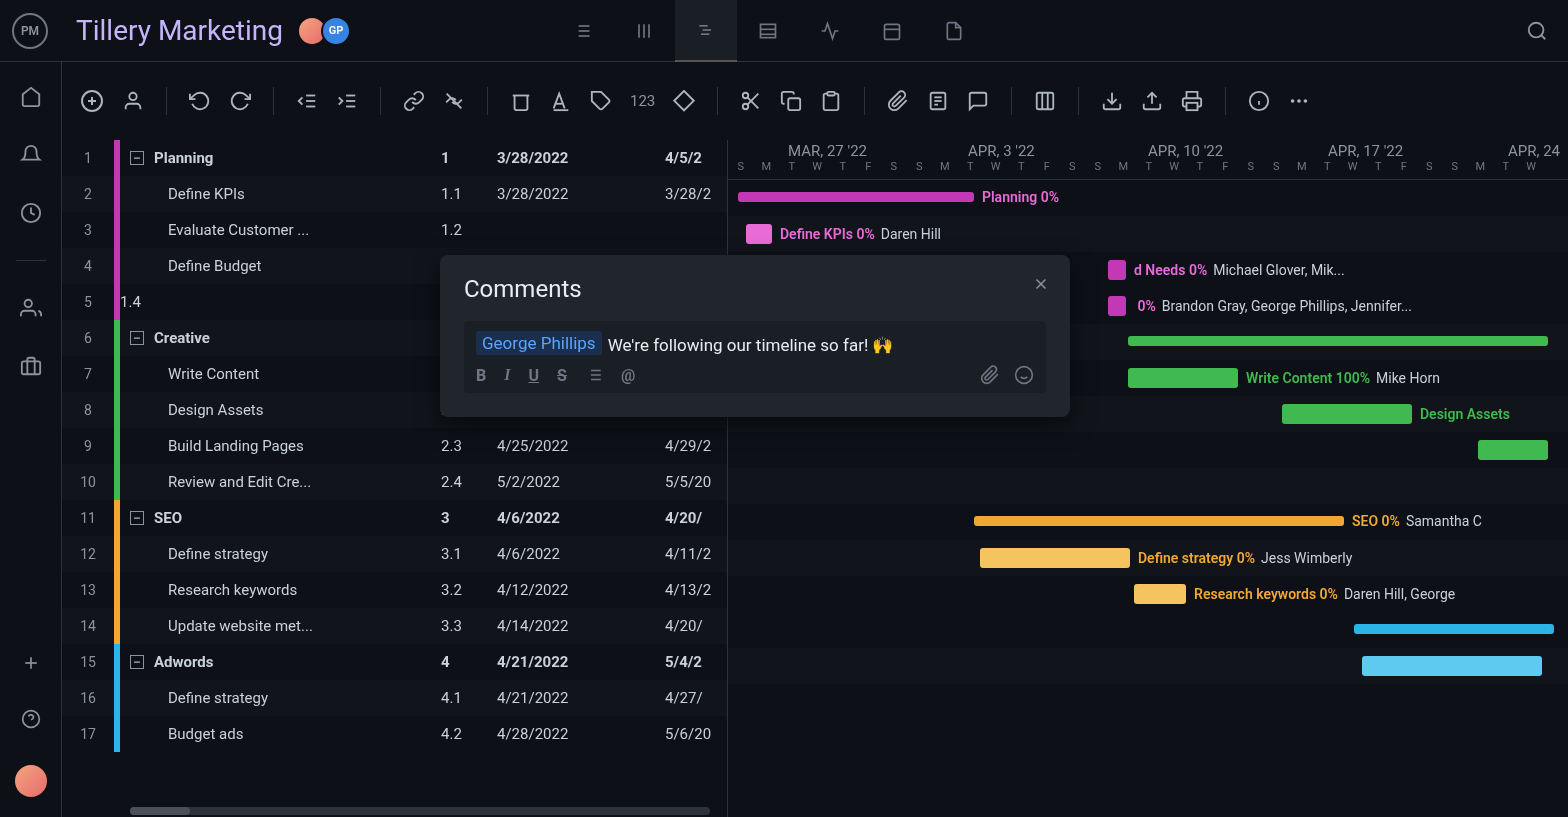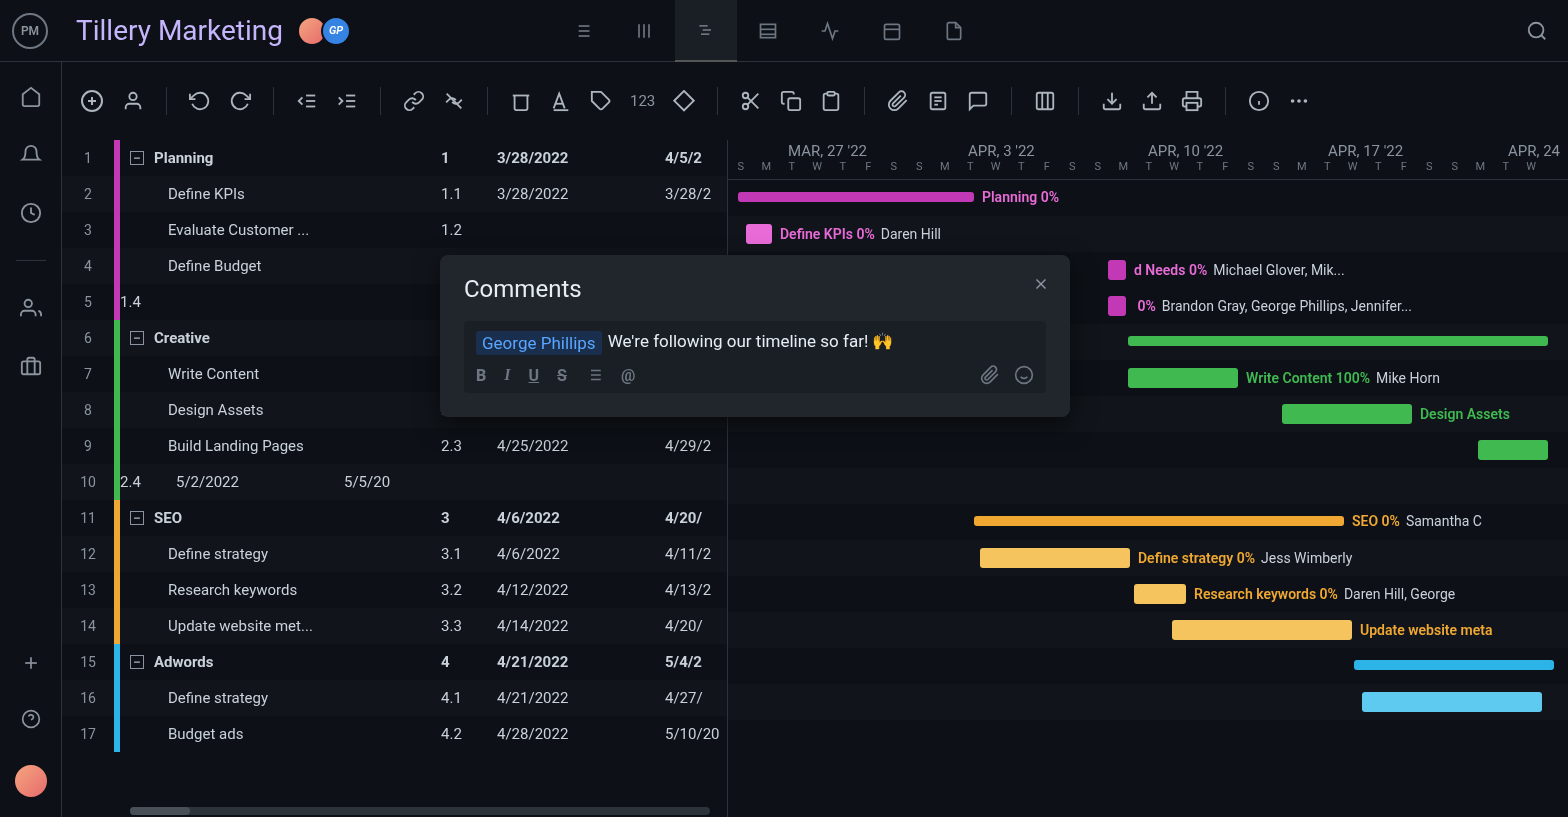--- a/index.html
+++ b/index.html
@@ -23,21 +23,21 @@
   width: 36px; height: 36px;
   border: 2px solid #6e7681; border-radius: 50%;
   display: flex; align-items: center; justify-content: center;
   font-size: 12px; font-weight: 600; color: #8b949e;
   margin-right: 28px;
 }
 .project-title {
   font-size: 28px; font-weight: 400; color: #c4b5fd;
   margin-right: 20px;
 }
-.avatar-group { display: flex; align-items: flex-end; font-style: italic; }
+.avatar-group { display: flex; align-items: flex-end; }
 .avatar {
   width: 30px; height: 30px; border-radius: 50%;
   display: flex; align-items: center; justify-content: center;
   font-size: 11px; font-weight: 600; margin-left: -6px;
   border: 2px solid #0d1117;
 }
 .avatar.gp { background: #3584e4; color: #fff; }
 .avatar.img { background: linear-gradient(135deg,#f6a580,#e56b6b); }
 .view-tabs { display: flex; margin-left: 200px; }
 .view-tab {
@@ -149,21 +149,21 @@
   font-size: 24px; font-weight: 400; color: #e6edf3;
   margin-bottom: 18px;
 }
 .comments-close {
   position: absolute; right: 20px; top: 20px;
   color: #8b949e; cursor: pointer;
 }
 .comment-input {
   background: #1a1f26; border-radius: 4px; padding: 10px 12px 8px 12px;
 }
-.comment-text { font-size: 17px; color: #e6edf3; margin-bottom: 10px; display: flex; align-items: flex-start; flex-wrap: wrap; }
+.comment-text { font-size: 17px; color: #e6edf3; margin-bottom: 10px; display: flex; align-items: flex-end; flex-wrap: wrap; }
 .mention {
   background: #1f6feb33; color: #58a6ff; padding: 2px 6px;
   border-radius: 3px; margin-right: 6px;
 }
 .comment-toolbar {
   display: flex; align-items: center; gap: 18px; color: #6e7681;
 }
 .comment-toolbar .right { margin-left: auto; display: flex; gap: 14px; }
 .ct-icon { cursor: pointer; font-size: 16px; font-weight: 700; }
 .hscroll {
@@ -559,20 +559,24 @@
 
       <span>Build Landing Pages</span>
     </div>
     <div class="wbs">2.3</div>
     <div class="pstart">4/25/2022</div>
     <div class="pend">4/29/2</div>
             </div>
             <div class="task-row  row-alt">
     <div class="idx">10</div>
     <div class="color-bar" style="background:#3fb950"></div>
+    <div class="name-cell indent">
+
+      <span>Review and Edit Cre...</span>
+    </div>
     <div class="wbs">2.4</div>
     <div class="pstart">5/2/2022</div>
     <div class="pend">5/5/20</div>
             </div>
             <div class="task-row group ">
     <div class="idx">11</div>
     <div class="color-bar" style="background:#f0a832"></div>
     <div class="name-cell ">
       <span class="toggle-box">−</span>
       <span>SEO</span>
@@ -638,21 +642,21 @@
             </div>
             <div class="task-row  ">
     <div class="idx">17</div>
     <div class="color-bar" style="background:#2cb4e8"></div>
     <div class="name-cell indent">
 
       <span>Budget ads</span>
     </div>
     <div class="wbs">4.2</div>
     <div class="pstart">4/28/2022</div>
-    <div class="pend">5/10/20</div>
+    <div class="pend">5/6/20</div>
             </div>
           </div>
         <div class="hscroll">
             <div class="scroll-thumb"></div>
           </div>
       </div>
 
       <div class="gantt-panel">
         <div class="gantt-header">
           <div class="gantt-months" id="gantt-months" style="position:relative">
@@ -749,27 +753,20 @@
             <div class="gantt-row alt">
               <div class="gbar " style="left:252px;width:150px;background:#f5c45e">
       <div class="gbar-label"><span style="color:#f0a832">Define strategy</span>&nbsp;<span style="color:#f0a832">0%</span><span class="gbar-assignee">Jess Wimberly</span></div>
     </div>
             </div>
             <div class="gantt-row ">
               <div class="gbar " style="left:406px;width:52px;background:#f5c45e">
       <div class="gbar-label"><span style="color:#f0a832">Research keywords</span>&nbsp;<span style="color:#f0a832">0%</span><span class="gbar-assignee">Daren Hill, George</span></div>
     </div>
             </div>
-            <div class="gantt-row alt">
-              <div class="gbar " style="left:444px;width:180px;background:#f5c45e">
-      <div class="gbar-label">
-                  <span style="color:#f0a832">Update website meta</span>
-                </div>
-    </div>
-            </div>
             <div class="gantt-row ">
               <div class="gbar thin" style="left:626px;width:200px;background:#2cb4e8">
       <div class="gbar-label"></div>
     </div>
             </div>
             <div class="gantt-row alt">
               <div class="gbar " style="left:634px;width:180px;background:#5ecaf0">
       <div class="gbar-label"></div>
     </div>
             </div>

